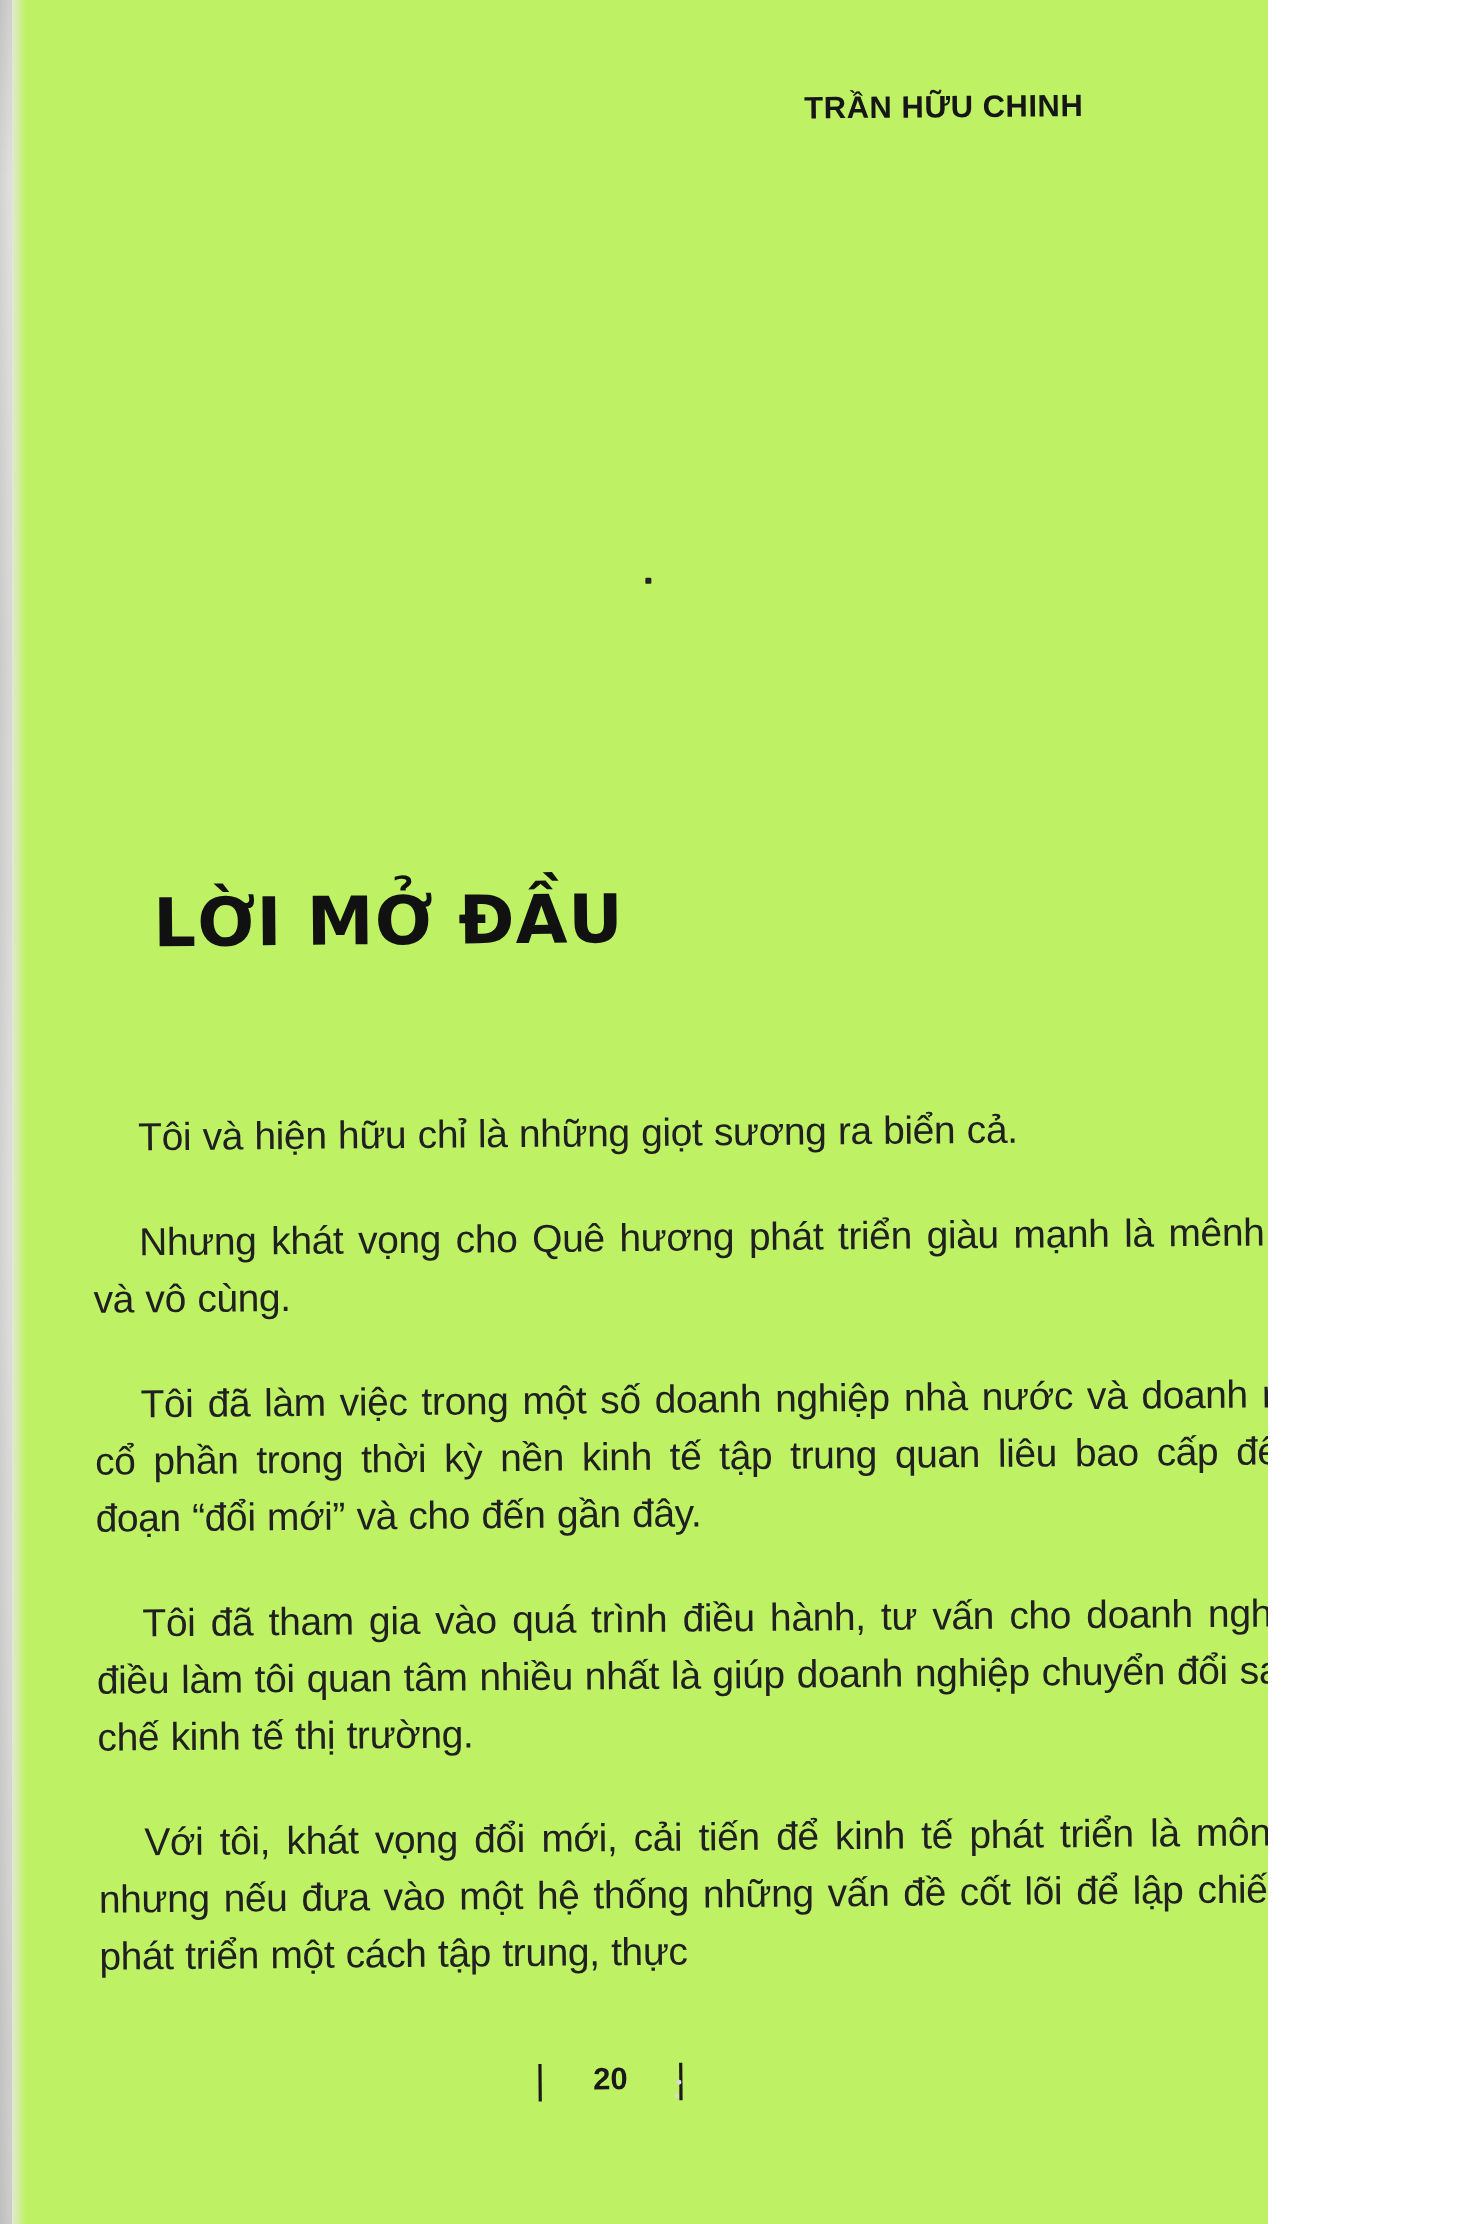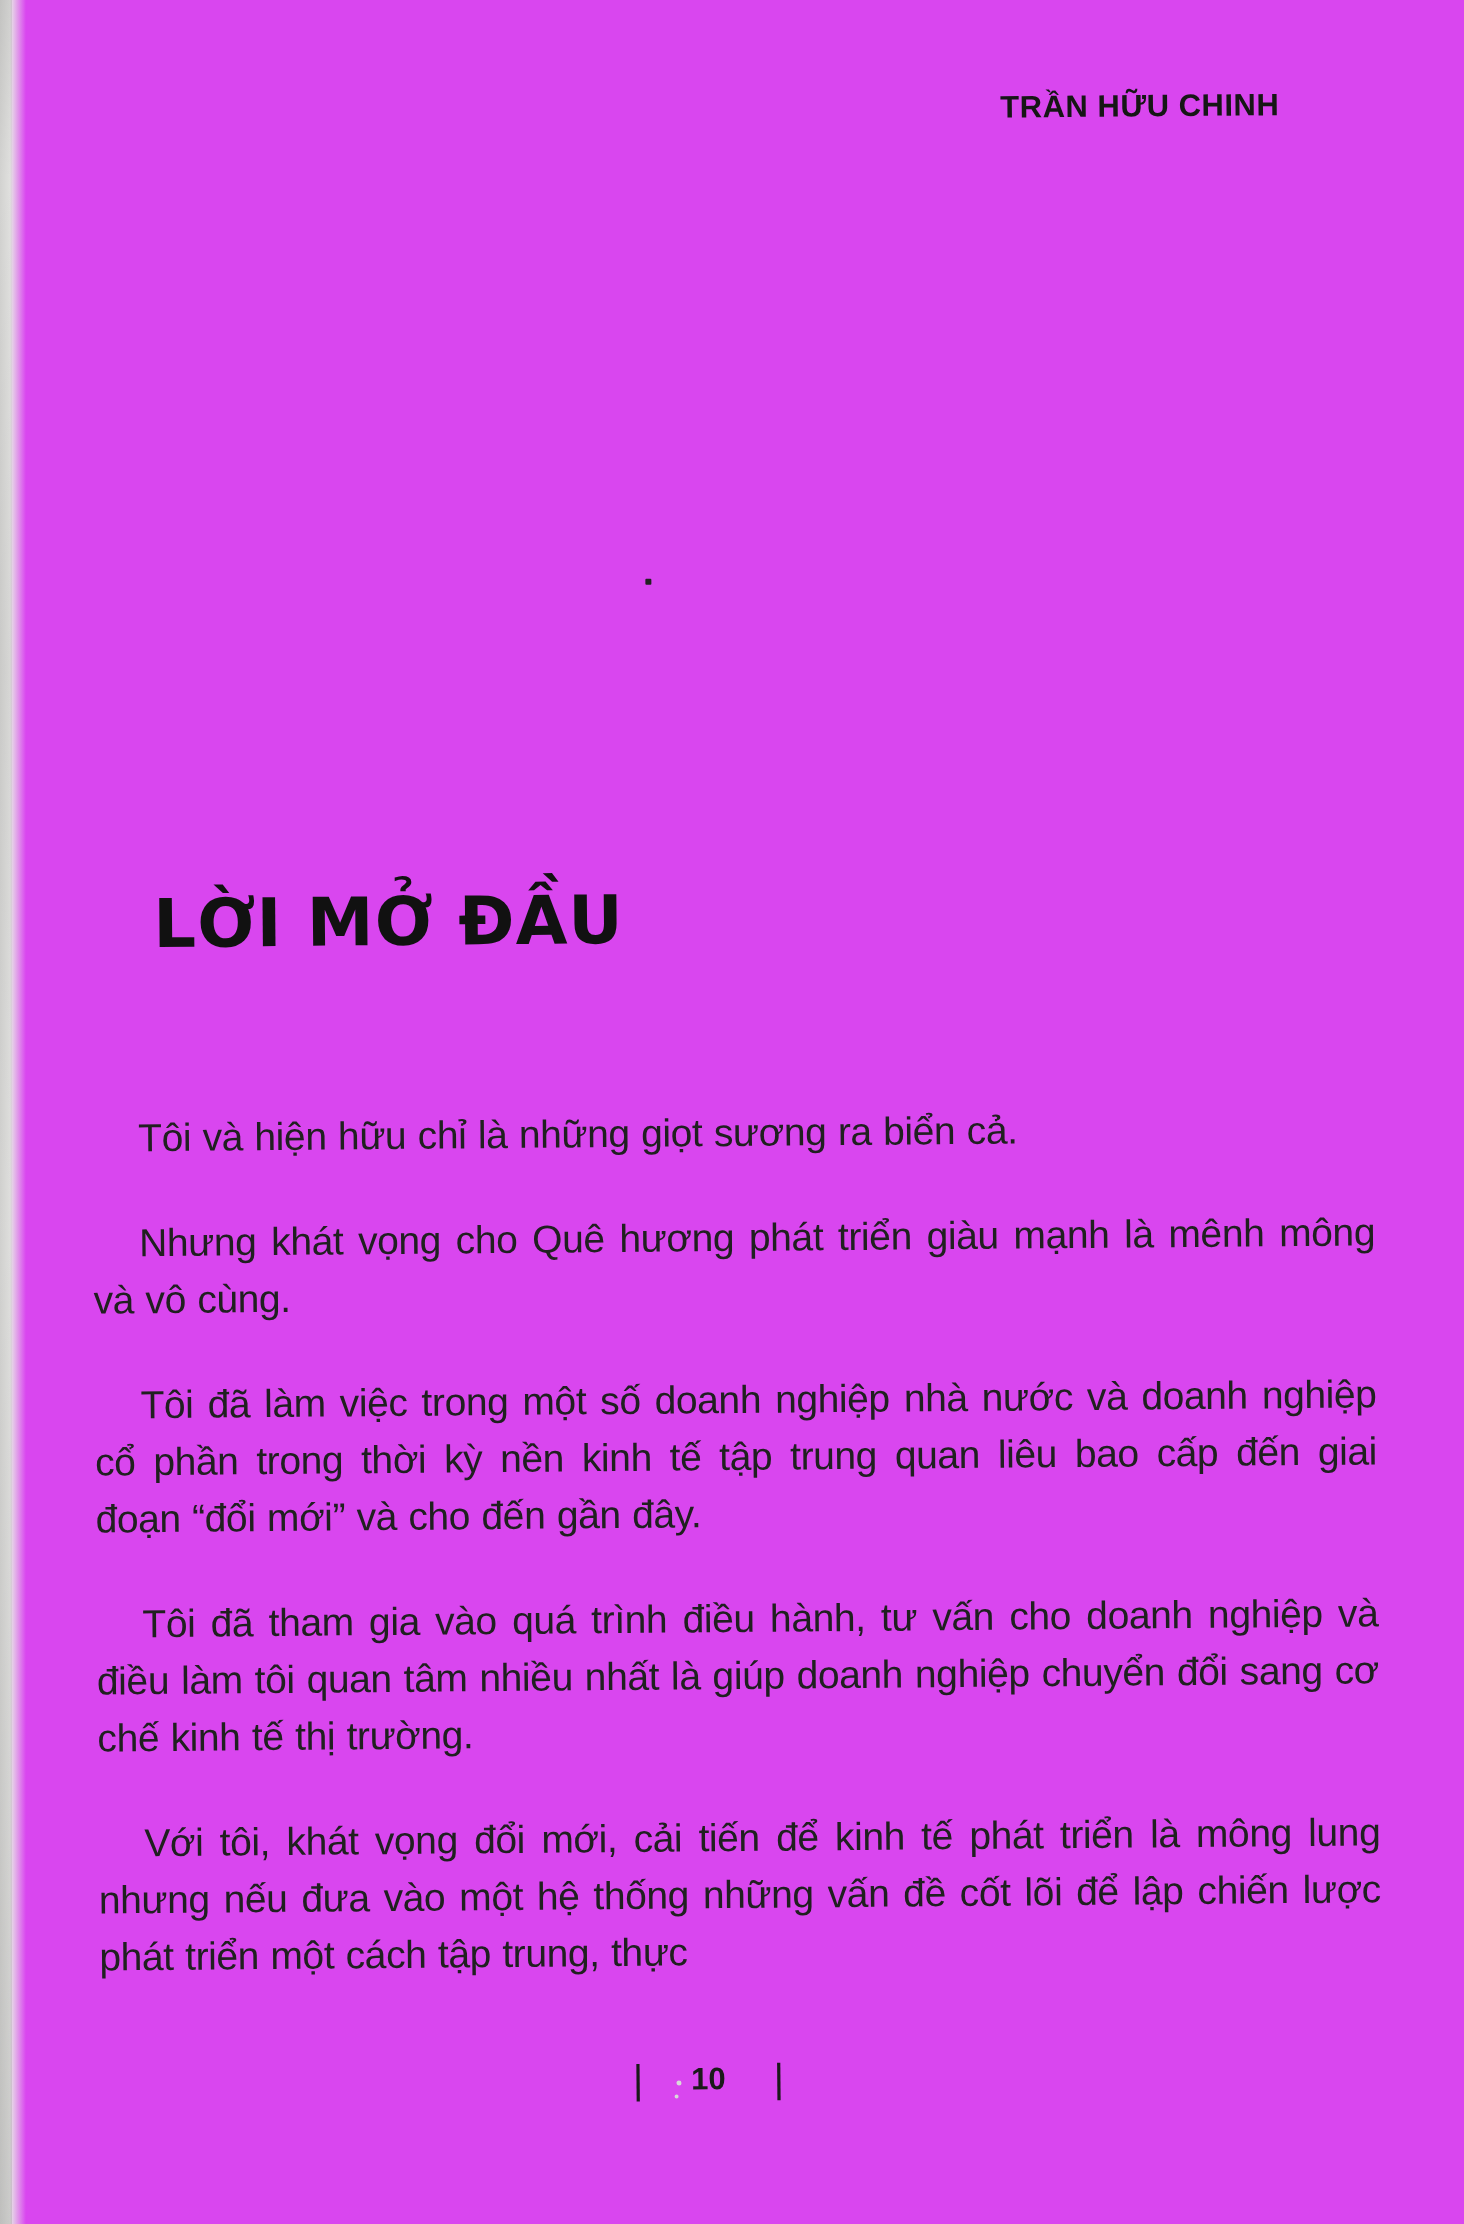--- a/index.html
+++ b/index.html
@@ -3,23 +3,23 @@
 <meta charset="utf-8">
 <style>
   html, body {
     margin: 0;
     padding: 0;
     background: #ffffff;
     font-family: "Liberation Sans", sans-serif;
   }
   .page {
     position: relative;
-    width: 1464px;
+    width: 1268px;
     height: 2224px;
-    background: #d946ef;
+    background: #bef264;
     overflow: hidden;
     color: #1c1c1c;
   }
   
   .scan-edge {
     position: absolute;
     left: 0; top: 0;
     width: 26px; height: 2224px;
     background: linear-gradient(to right, #d9d9d7 0px, #e7e7e5 10px, rgba(255,255,255,0) 26px);
   }
@@ -133,21 +133,21 @@
     <div class="body-text">
       <p>Tôi và hiện hữu chỉ là những giọt sương ra biển cả.</p>
       <p>Nhưng khát vọng cho Quê hương phát triển giàu mạnh là mênh mông và vô cùng.</p>
       <p>Tôi đã làm việc trong một số doanh nghiệp nhà nước và doanh nghiệp cổ phần trong thời kỳ nền kinh tế tập trung quan liêu bao cấp đến giai đoạn “đổi mới” và cho đến gần đây.</p>
       <p>Tôi đã tham gia vào quá trình điều hành, tư vấn cho doanh nghiệp và điều làm tôi quan tâm nhiều nhất là giúp doanh nghiệp chuyển đổi sang cơ chế kinh tế thị trường.</p>
       <p>Với tôi, khát vọng đổi mới, cải tiến để kinh tế phát triển là mông lung nhưng nếu đưa vào một hệ thống những vấn đề cốt lõi để lập chiến lược phát triển một cách tập trung, thực</p>
     </div>
 
     <div class="footer">
       <span class="bar">|</span>
-      <span class="num">10</span>
+      <span class="num">20</span>
       <span class="bar">|</span>
     </div>
 
     <div class="speck speck-1"></div>
     <div class="speck speck-2"></div>
 
   </div>
 </div>
 
 </body></html>

